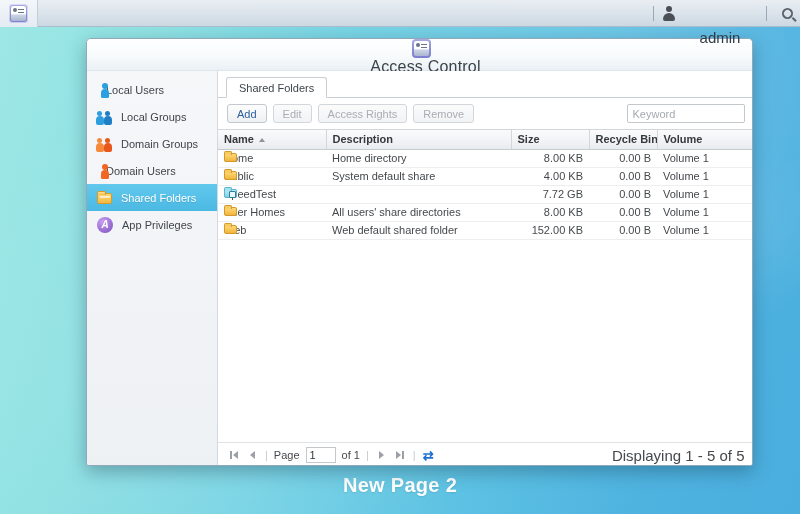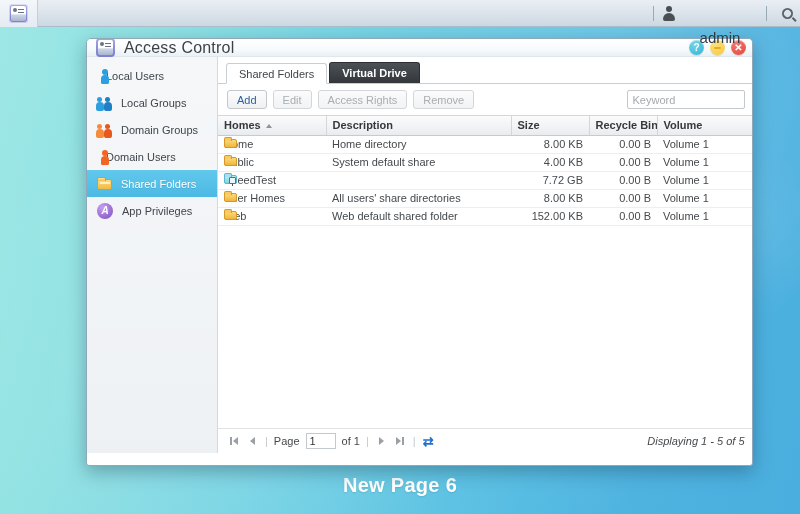--- a/index.html
+++ b/index.html
@@ -104,25 +104,26 @@
     width: 667px; height: 428px;
     background: #ffffff;
     border: 1px solid #8fa8ba;
     border-radius: 5px 5px 3px 3px;
     box-shadow: 0 6px 18px rgba(20,50,70,0.35);
     overflow: hidden;
     z-index: 20;
   }
   #titlebar {
     position: relative;
-    height: 18px;
+    height: 32px;
     background: linear-gradient(180deg, #ffffff 0%, #f7fafc 60%, #eaf0f5 100%);
     border-bottom: 1px solid #dfe6ec;
     display: flex; align-items: center;
     padding: 0 6px 0 9px;
+    flex-direction: column;
   }
   .title-icon {
     width: 19px; height: 19px; border-radius: 4px; flex: 0 0 auto;
     background: linear-gradient(180deg, #a9a9e4 0%, #8d8fd6 50%, #7c7fcf 100%);
     padding: 2px;
   }
   #titlebar .title-text {
     font-size: 16px; color: #3d4248; margin-left: 9px;
     letter-spacing: 0.2px;
   }
@@ -316,21 +317,21 @@
   .tri-r { width:0;height:0;border-top:4px solid transparent;border-bottom:4px solid transparent;border-left:5px solid #9aa0a6; }
   .bar-l { width:2px;height:8px;background:#9aa0a6;margin-right:1px; }
   .bar-r { width:2px;height:8px;background:#9aa0a6;margin-left:1px; }
   .pg-sep { color: #c4c9ce; }
   .pg-input {
     width: 30px; height: 16px; font-size: 11px; text-align: left;
     border: 1px solid #c3c8cd; padding: 0 3px; color: #333;
     font-family: "Liberation Sans", sans-serif;
   }
   .refresh { color: #1f6fd0; font-size: 13px; font-weight: bold; line-height: 1; }
-  .pg-right { margin-left: auto; font-size: 11px; color: #45494d; font-style: italic; }
+  .pg-right { margin-left: auto; font-size: 15px; color: #45494d; }
 
   
   #footer-caption {
     position: absolute; left: 0; right: 0; top: 474px;
     text-align: center; font-size: 20px; font-weight: bold;
     color: #ffffff; letter-spacing: 0.3px;
     text-shadow: 0 1px 2px rgba(0,0,0,0.10);
     z-index: 10;
   }
 </style>
@@ -425,21 +426,20 @@
           <div class="ic-app">A</div>
           <span class="nav-label">App Privileges</span>
         </div>
 
       </div>
 
       <div id="content">
 
         <div id="tabstrip">
           <div class="tab active">Shared Folders</div>
-          <div class="tab inactive">Virtual Drive</div>
         </div>
 
         <div id="toolbar">
           <div class="tbtn">Add</div>
           <div class="tbtn disabled">Edit</div>
           <div class="tbtn disabled">Access Rights</div>
           <div class="tbtn disabled">Remove</div>
           <div class="kw-wrap">
             <input class="kw" type="text" placeholder="Keyword" style="">
           </div>
@@ -450,21 +450,21 @@
             <colgroup>
               <col style="width:108px">
               <col style="width:185px">
               <col style="width:78px">
               <col style="width:68px">
               <col style="width:96px">
             </colgroup>
             <thead>
               <tr>
                 <th class="first">
-                  <span>Homes</span><span class="sort-asc"></span>
+                  <span>Name</span><span class="sort-asc"></span>
                 </th>
                 <th>Description</th>
                 <th class="num">Size</th>
                 <th>Recycle Bin Siz</th>
                 <th>Volume</th>
               </tr>
             </thead>
             <tbody>
               <tr>
                 <td>
@@ -538,15 +538,15 @@
             </div>
           <span class="pg-sep">|</span>
           <div class="pg-ico refresh">⇄</div>
           <div class="pg-right">Displaying 1 - 5 of 5</div>
         </div>
 
       </div>
     </div>
   </div>
 
-  <div id="footer-caption">New Page 6</div>
+  <div id="footer-caption">New Page 2</div>
 
 </div>
 
 </body></html>

